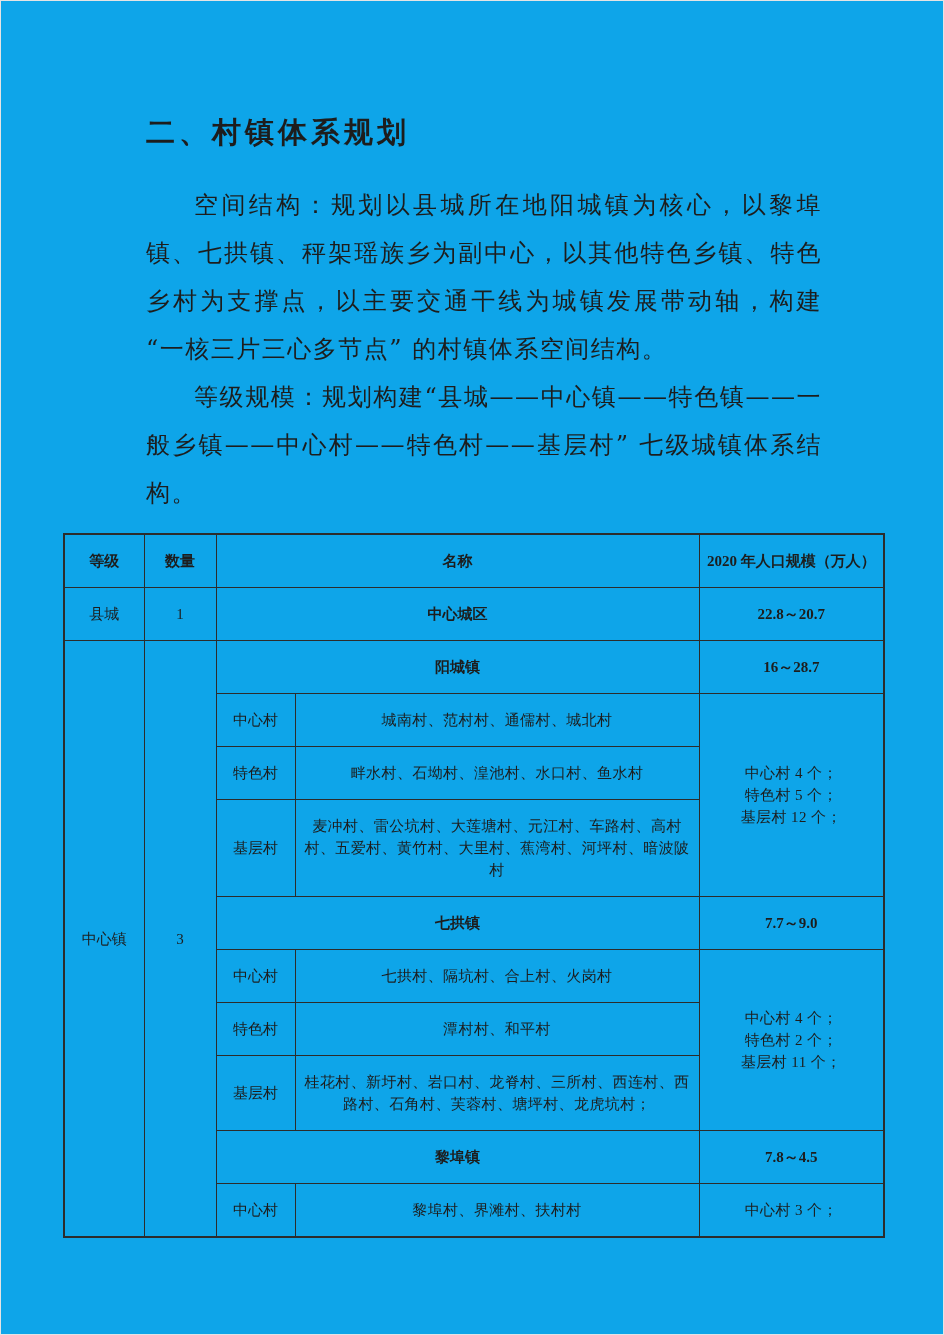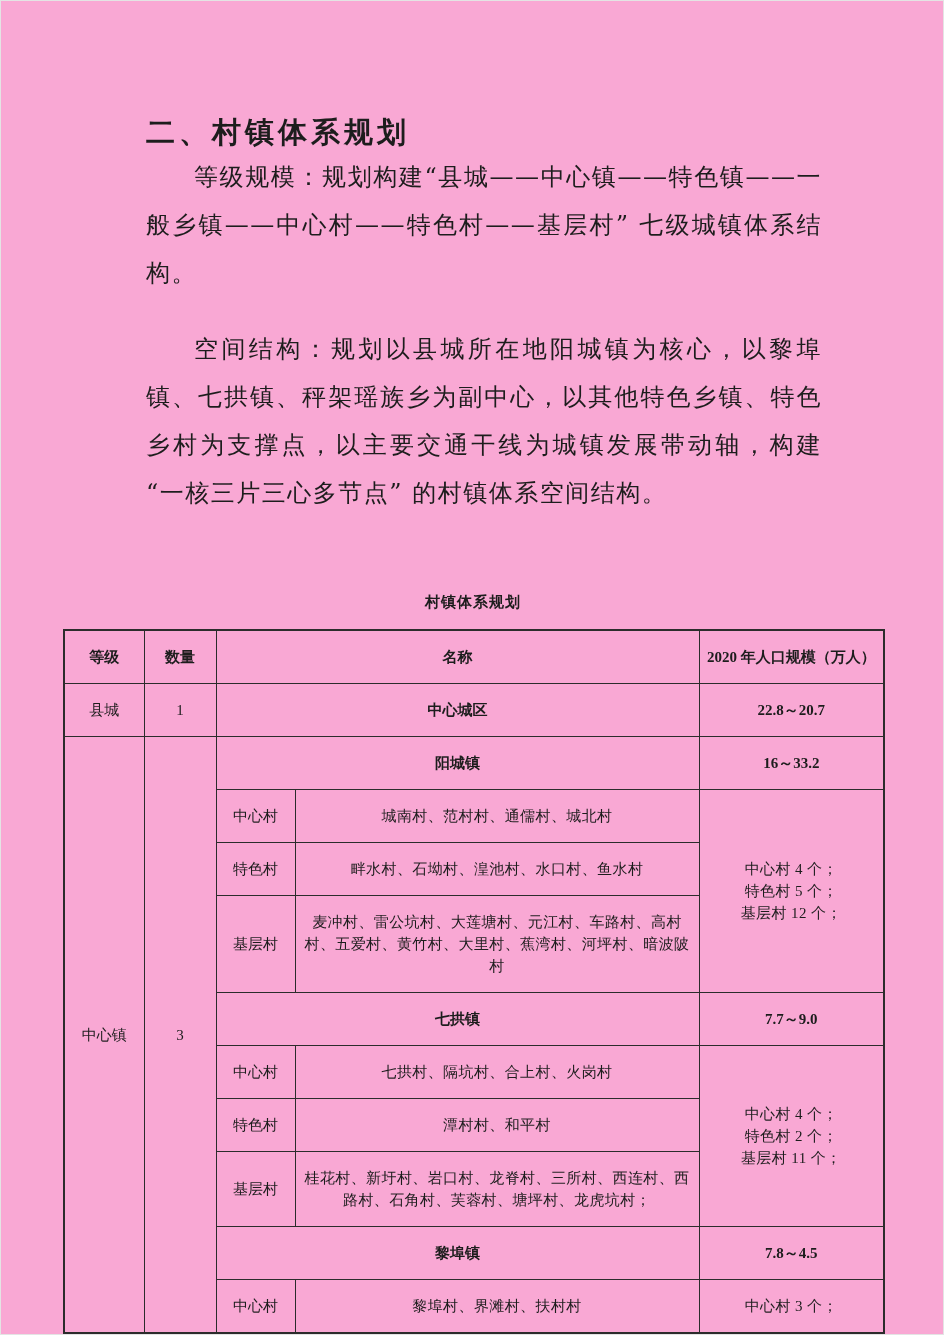--- a/index.html
+++ b/index.html
@@ -5,21 +5,21 @@
   * { margin:0; padding:0; box-sizing:border-box; }
   html, body { background:#ffffff; }
   body {
     width:944px; height:1335px;
     font-family:"Liberation Serif", serif;
     color:#1d1d1d;
   }
   .page {
     position:relative;
     width:944px; height:1335px;
-    background:#f9a8d4;
+    background:#0ea5e9;
     border:1px solid #e4e4e4;
     overflow:hidden;
   }
   .heading {
     margin:110px 0 0 145px;
     font-size:29px;
     line-height:42px;
     font-weight:bold;
     letter-spacing:4px;
     font-family:"DejaVu Serif", serif;
@@ -80,24 +80,23 @@
   tr.rh88 { height:88px; }
   tr.rh68 { height:68px; }
 </style>
 </head>
 <body>
 
 <div class="page">
 
   <h1 class="heading">二、村镇体系规划</h1>
 
+  <p class="para para-1">空间结构：规划以县城所在地阳城镇为核心，以黎埠镇、七拱镇、秤架瑶族乡为副中心，以其他特色乡镇、特色乡村为支撑点，以主要交通干线为城镇发展带动轴，构建 “一核三片三心多节点” 的村镇体系空间结构。</p>
   <p class="para">等级规模：规划构建“县城——中心镇——特色镇——一般乡镇——中心村——特色村——基层村” 七级城镇体系结构。</p>
-  <p class="para para-1">空间结构：规划以县城所在地阳城镇为核心，以黎埠镇、七拱镇、秤架瑶族乡为副中心，以其他特色乡镇、特色乡村为支撑点，以主要交通干线为城镇发展带动轴，构建 “一核三片三心多节点” 的村镇体系空间结构。</p>
 
-  <div class="table-title">村镇体系规划</div>
 
   <table class="vts">
     <colgroup>
       <col style="width:80px">
       <col style="width:72px">
       <col style="width:79px">
       <col style="width:404px">
       <col style="width:185px">
     </colgroup>
     <tbody>
@@ -113,21 +112,21 @@
         <td>县城</td>
         <td>1</td>
         <td class="b" colspan="2">中心城区</td>
         <td class="b">22.8～20.7</td>
       </tr>
 
       <tr class="rh38">
         <td rowspan="10">中心镇</td>
         <td rowspan="10">3</td>
         <td class="b" colspan="2">阳城镇</td>
-        <td class="b">16～33.2</td>
+        <td class="b">16～28.7</td>
       </tr>
       <tr class="rh33">
         <td>中心村</td>
         <td class="villages">城南村、范村村、通儒村、城北村</td>
         <td class="summary" rowspan="3">中心村 4 个；
 特色村 5 个；
 基层村 12 个；</td>
       </tr>
       <tr class="rh31">
         <td>特色村</td>

